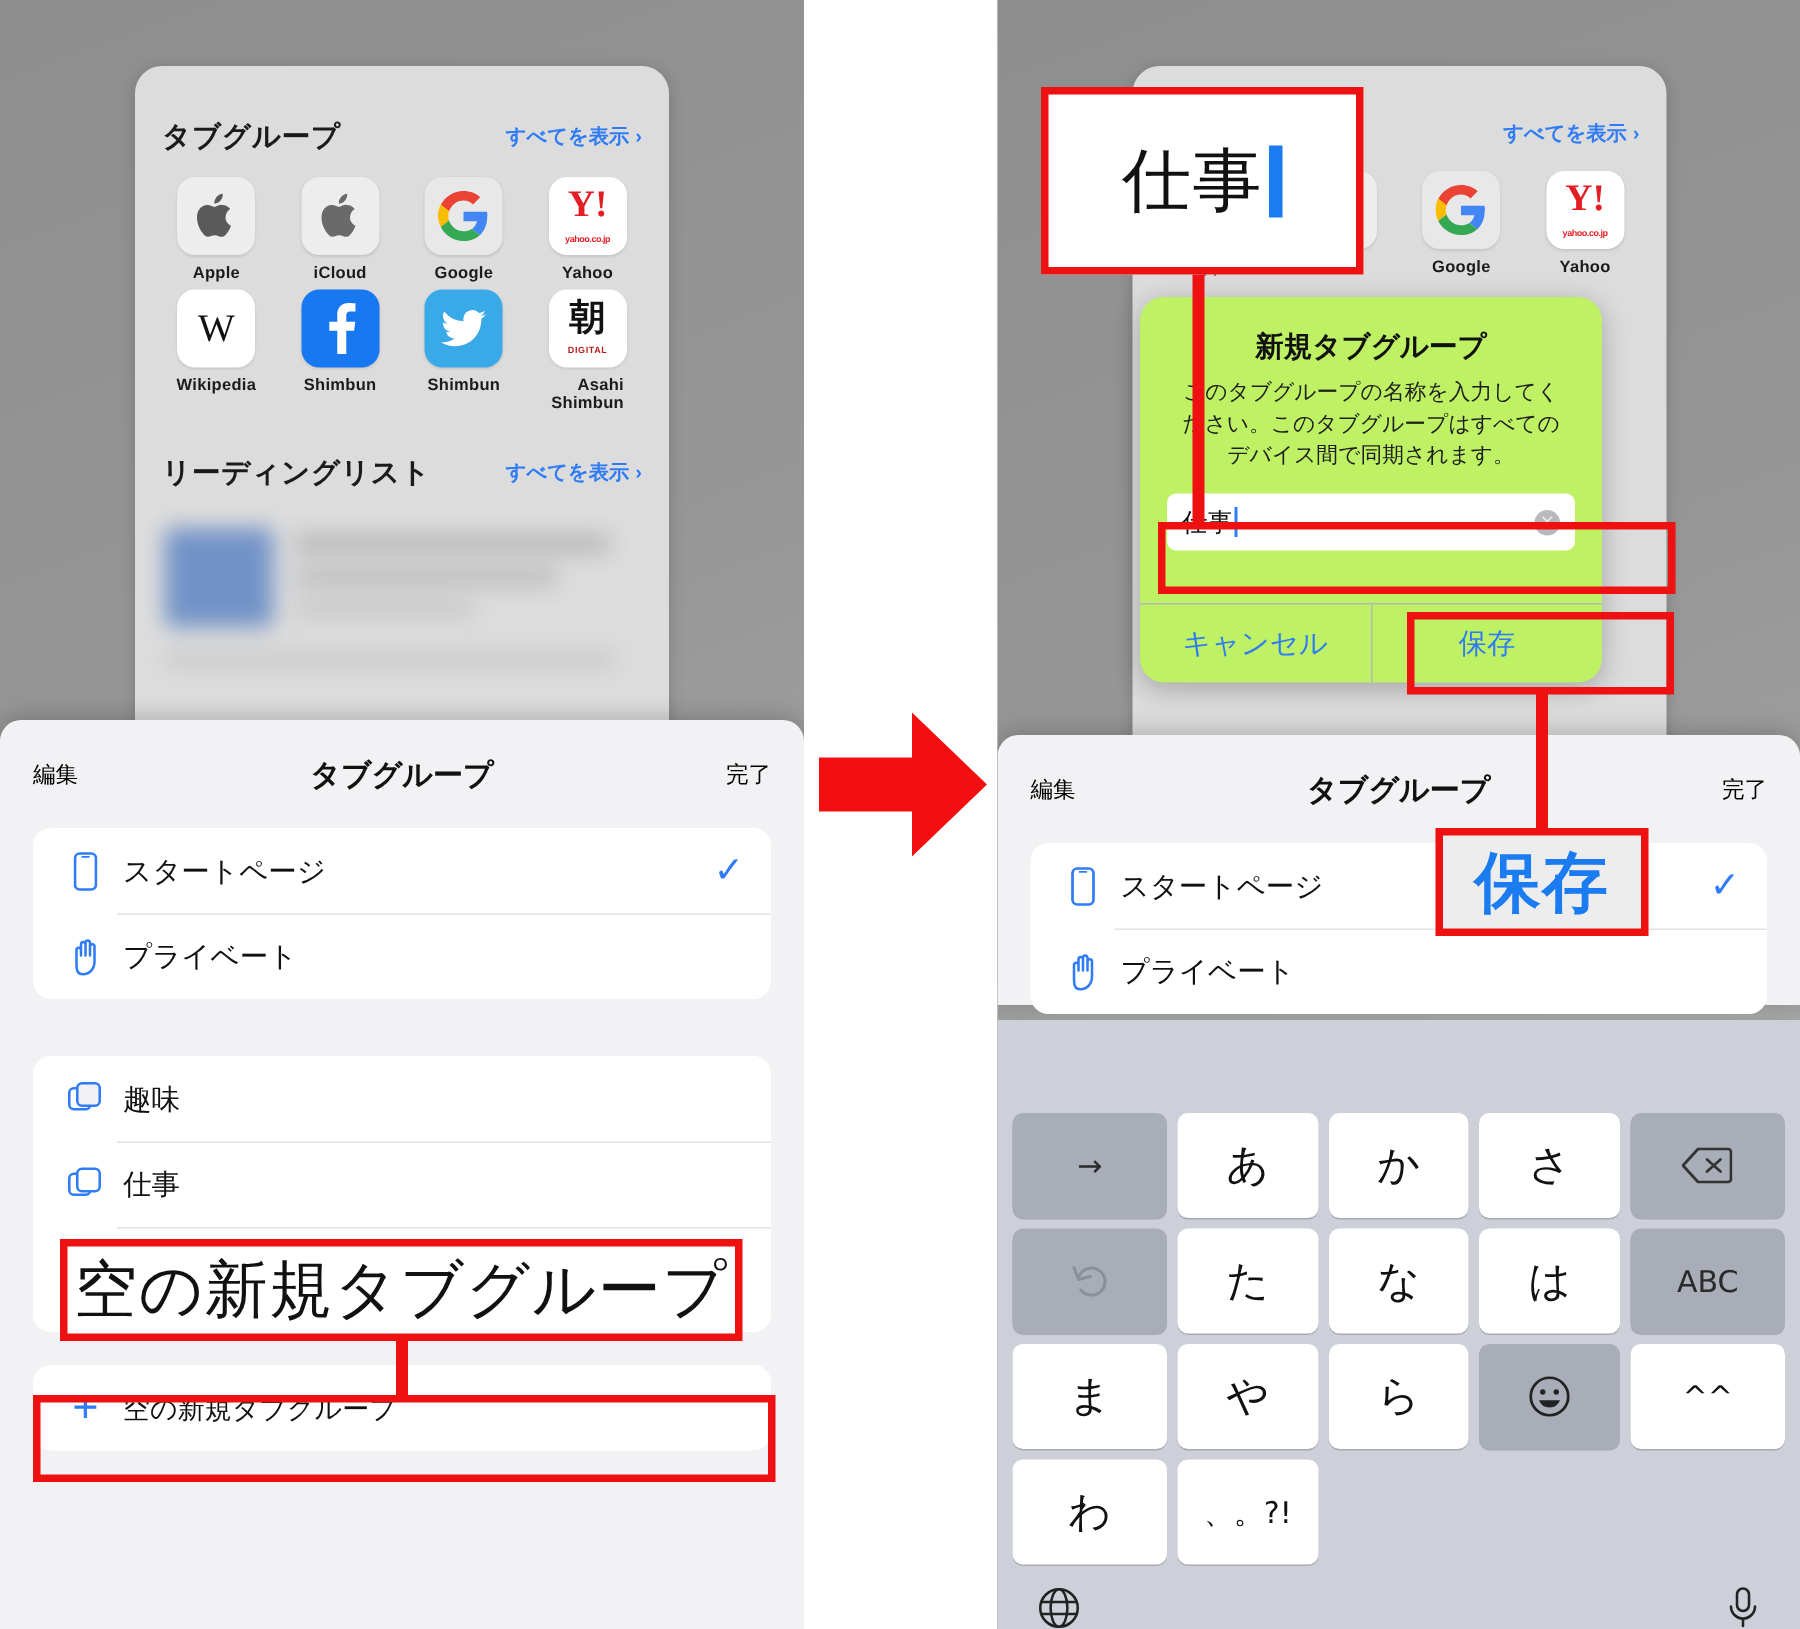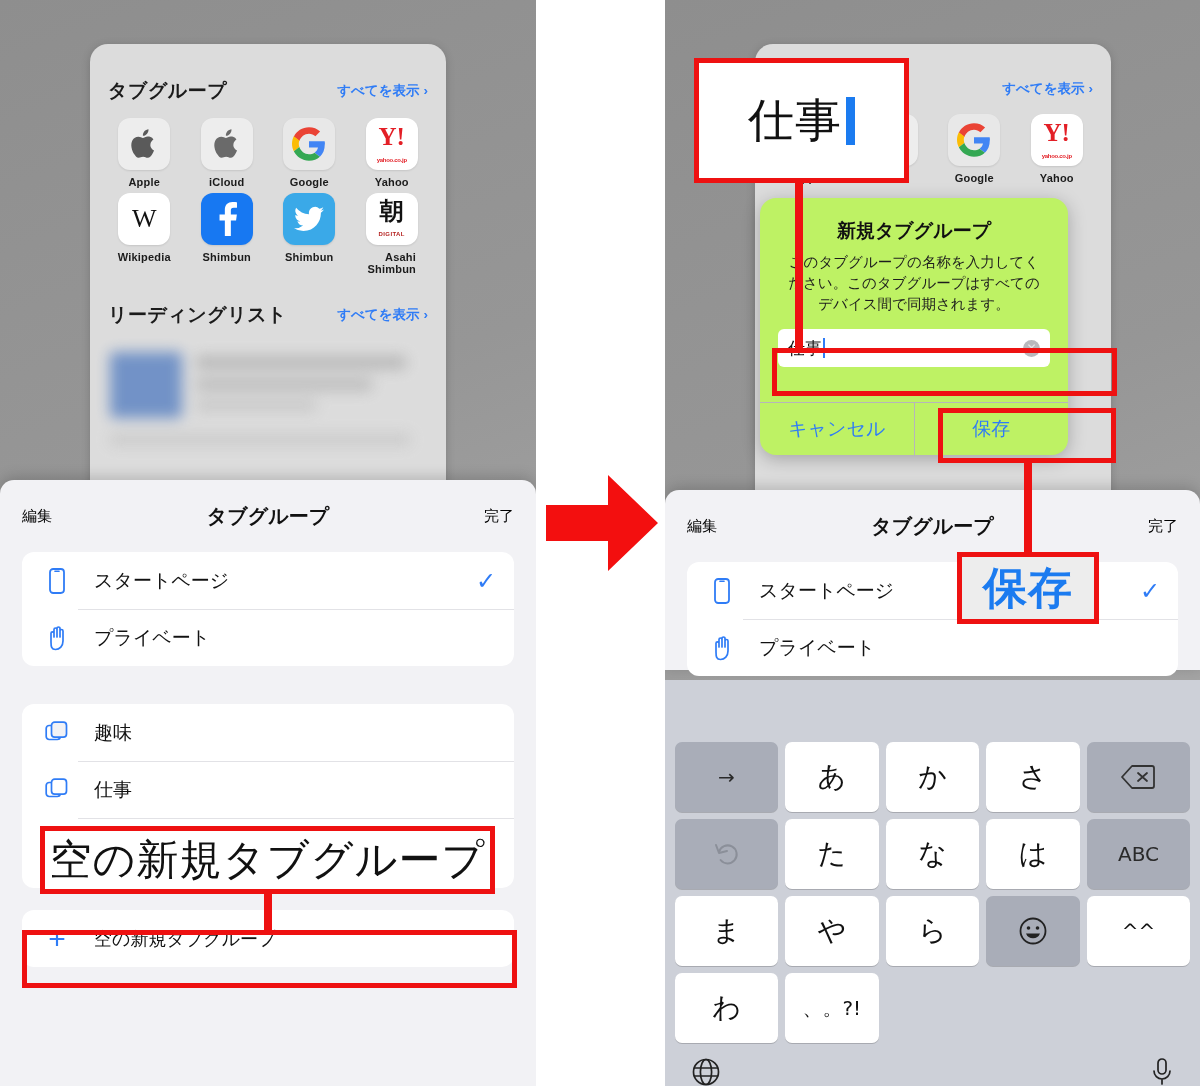--- a/index.html
+++ b/index.html
@@ -110,21 +110,21 @@
   }
   .grow {
     display:flex; align-items:center; height: 57px;
     padding: 0 18px; position:relative;
   }
   .grow + .grow::before {
     content:""; position:absolute; left:56px; right:0; top:0;
     height:1px; background:#e2e2e6;
   }
   .grow .gicon { width: 34px; flex:none; display:flex; align-items:center; justify-content:center; }
-  .grow .glabel { font-size: 19px; color:#111; margin-left: 20px; }
+  .grow .glabel { font-size: 19px; color:#111; margin-left: 8px; }
   .grow .gcheck { margin-left:auto; color:#2f7cf6; font-size: 24px; font-weight:700; line-height:1; }
   .grow .gplus  { color:#2f7cf6; font-size: 30px; line-height:1; font-weight:300; }
 
   
   .kb { position:absolute; left:0; bottom:0; width:100%; background:#cdd0d8; }
   .phone.right .kb { height: 406px; }
   .kb-suggest { height: 62px; }
   .kb-grid {
     display:grid;
     grid-template-columns: 103px 1fr 1fr 1fr 103px;

